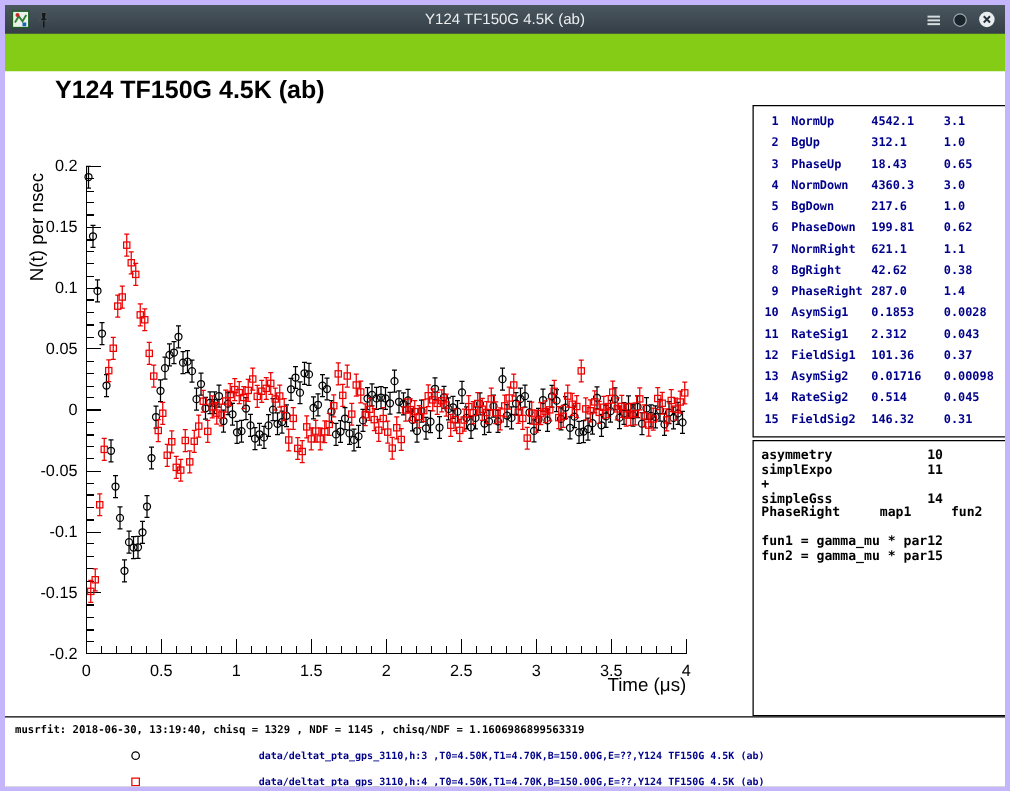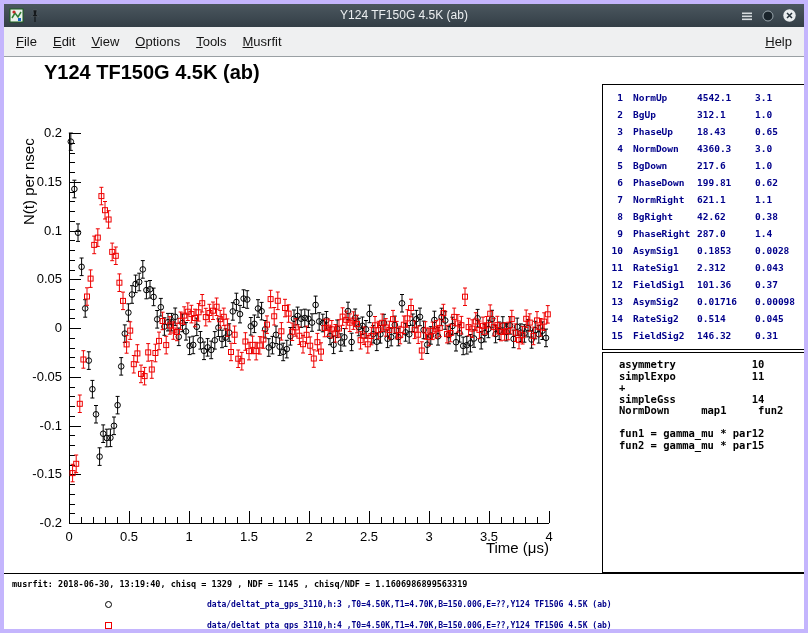--- a/index.html
+++ b/index.html
@@ -40,21 +40,21 @@
     border:1px solid #000; background:#fff; padding:4px 0 0 4px; overflow:hidden;
   }
   .param-row {
     display:grid; grid-template-columns:16px 10px 64px 58px 1fr;
     height:17px; line-height:17px;
     font-family:"DejaVu Sans Mono", monospace; font-size:9.5px; font-weight:bold;
   }
   .param-idx { text-align:right; }
   .theory-box {
     position:absolute; left:598px; top:295px; width:205px; height:221px;
-    border:1px solid #000; background:#fff; padding:6px 0 0 16px; overflow:hidden;
+    border:1px solid #000; background:#fff; padding:6px 0 0 6px; overflow:hidden;
   }
   .theory-line {
     white-space:pre; font-family:"DejaVu Sans Mono", monospace;
     font-size:10.5px; font-weight:bold; line-height:11.5px; color:#000;
   }
   
   .footer { position:absolute; left:0; top:516px; width:806px; height:78px; border-top:1px solid #000; background:#fff; }
   .stats-line {
     position:absolute; left:8px; top:5px;
     font-family:"DejaVu Sans Mono", monospace; font-size:8.5px; font-weight:bold; color:#000;
@@ -98,29 +98,20 @@
       <svg class="tb-btn" width="14" height="14">
         <circle cx="7" cy="7" r="5" fill="#1a242b" stroke="#9aa6ad" stroke-width="1"></circle>
       </svg>
       <svg class="tb-btn" width="15" height="15">
         <circle cx="7.5" cy="7.5" r="6.2" fill="#e9edef"></circle>
         <path d="M5 5 L10 10 M10 5 L5 10" stroke="#25313a" stroke-width="1.5"></path>
       </svg>
     </div>
   </div>
 
-  <div class="menubar" id="menubar">
-      <div class="menu-item"><u>F</u>ile</div>
-      <div class="menu-item"><u>E</u>dit</div>
-      <div class="menu-item"><u>V</u>iew</div>
-      <div class="menu-item"><u>O</u>ptions</div>
-      <div class="menu-item"><u>T</u>ools</div>
-      <div class="menu-item"><u>M</u>usrfit</div>
-      <div class="menu-item menu-help"><u>H</u>elp</div>
-    </div>
 
   <div class="canvas-area">
 
     <div class="plot-title">Y124 TF150G 4.5K (ab)</div>
 
     <svg id="plot-svg" width="592" height="512">
         <g stroke="#000" stroke-width="1" shape-rendering="crispEdges">
           <line x1="65" y1="466" x2="545" y2="466"></line>
           <line x1="65" y1="76" x2="65" y2="466"></line>
           <line x1="65" y1="466" x2="65" y2="454"></line>
@@ -608,21 +599,21 @@
           <span>146.32</span>
           <span>0.31</span>
         </div>
       </div>
 
     <div class="theory-box" id="theory-box">
         <div class="theory-line">asymmetry            10</div>
         <div class="theory-line">simplExpo            11</div>
         <div class="theory-line">+</div>
         <div class="theory-line">simpleGss            14</div>
-        <div class="theory-line">NormDown     map1     fun2</div>
+        <div class="theory-line">PhaseRight     map1     fun2</div>
         <div class="theory-line"> </div>
         <div class="theory-line">fun1 = gamma_mu * par12</div>
         <div class="theory-line">fun2 = gamma_mu * par15</div>
       </div>
 
     <div class="footer">
       <div class="stats-line">musrfit: 2018-06-30, 13:19:40, chisq = 1329 , NDF = 1145 , chisq/NDF = 1.1606986899563319</div>
       <div id="legend">
           <div class="legend-row" style="top: 26px; padding-left: 24px;">
             <div class="legend-marker circle" style="border-color: rgb(0, 0, 0);"></div>

